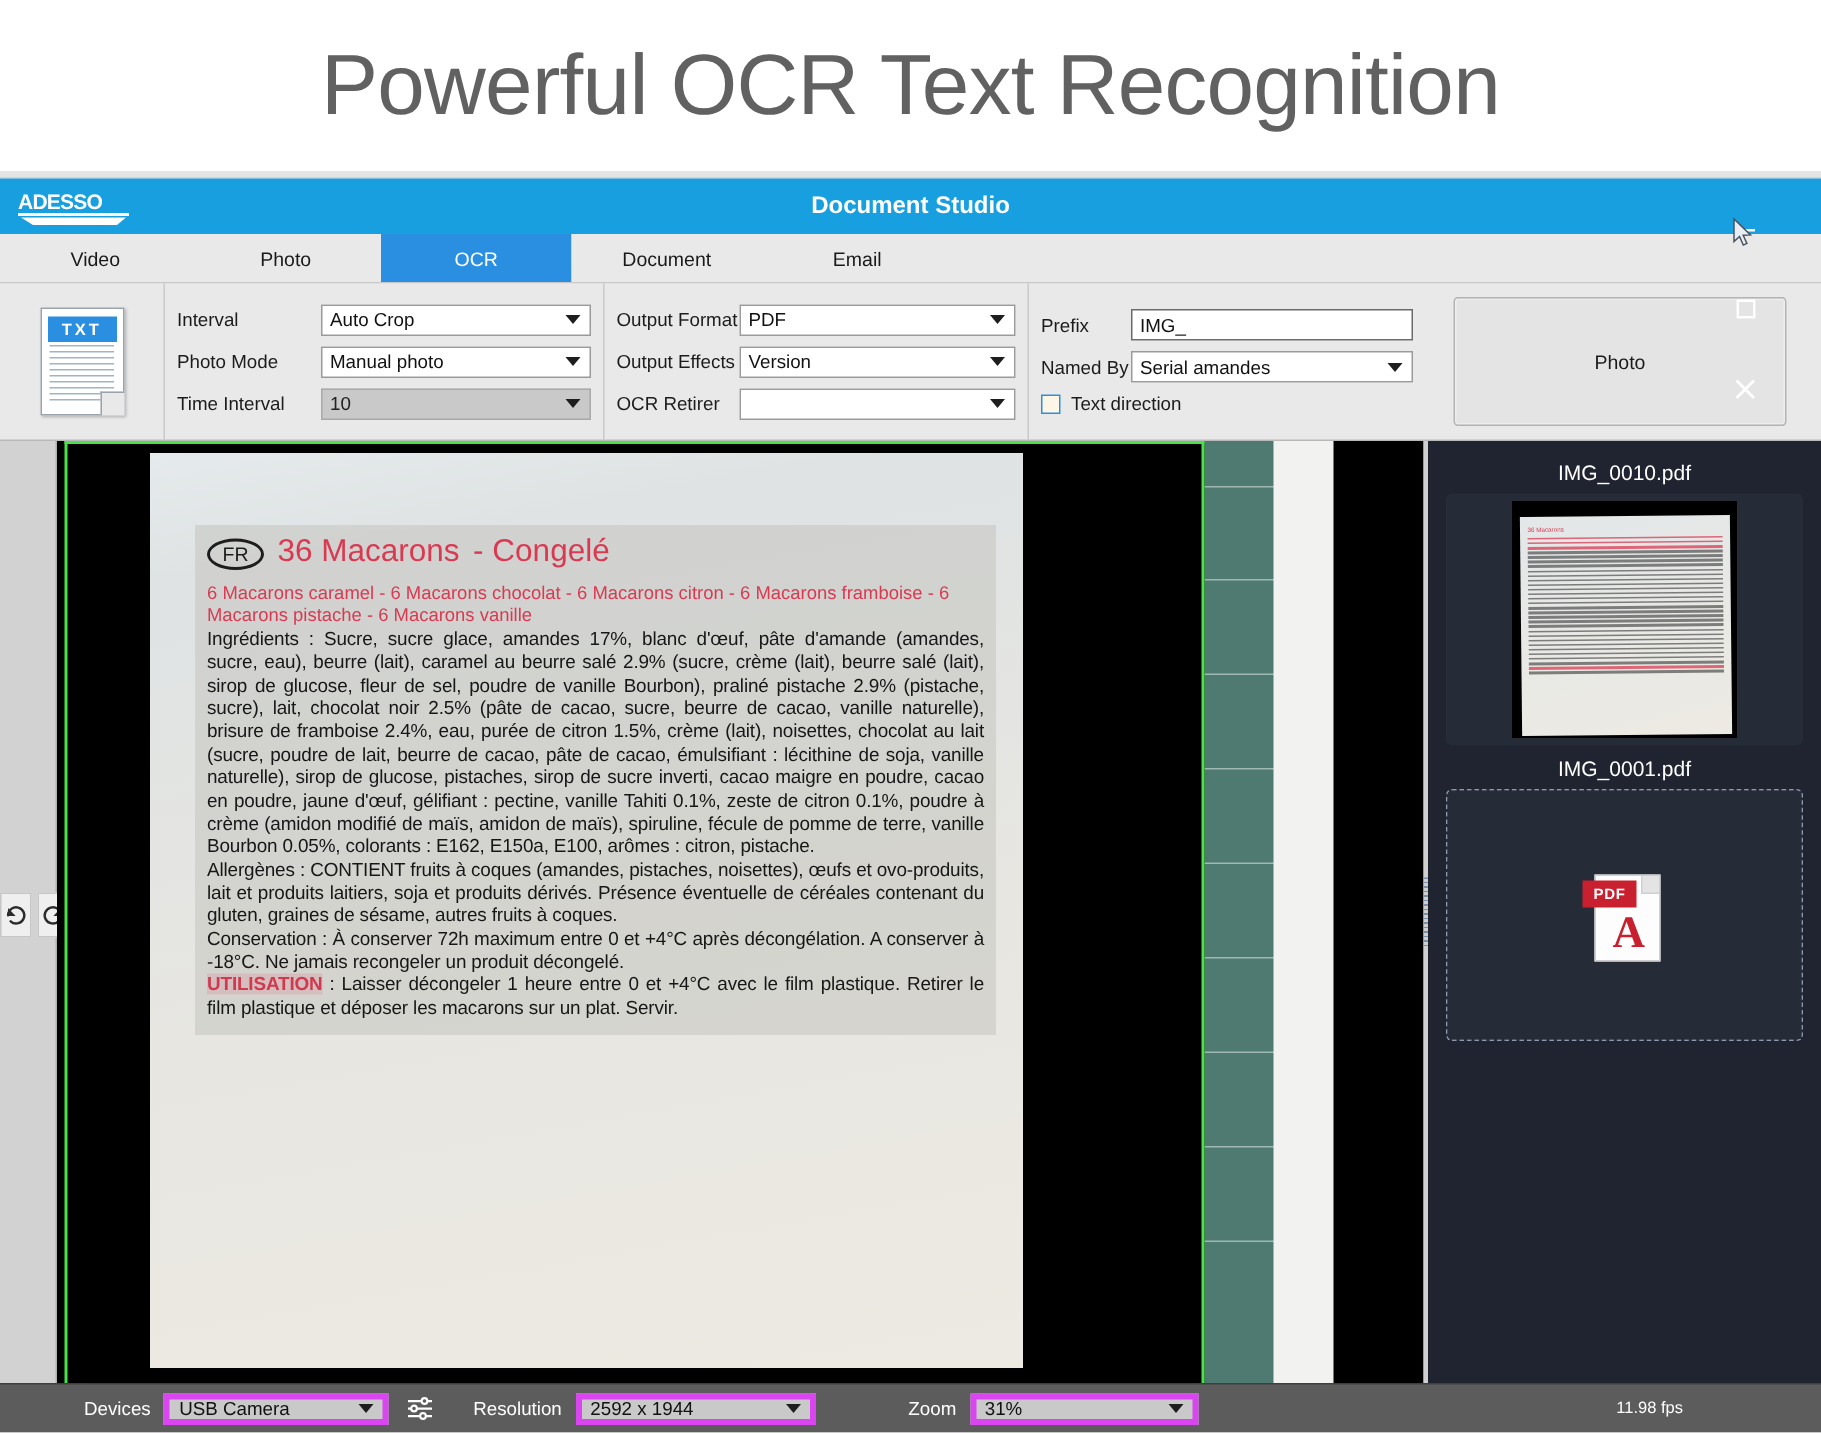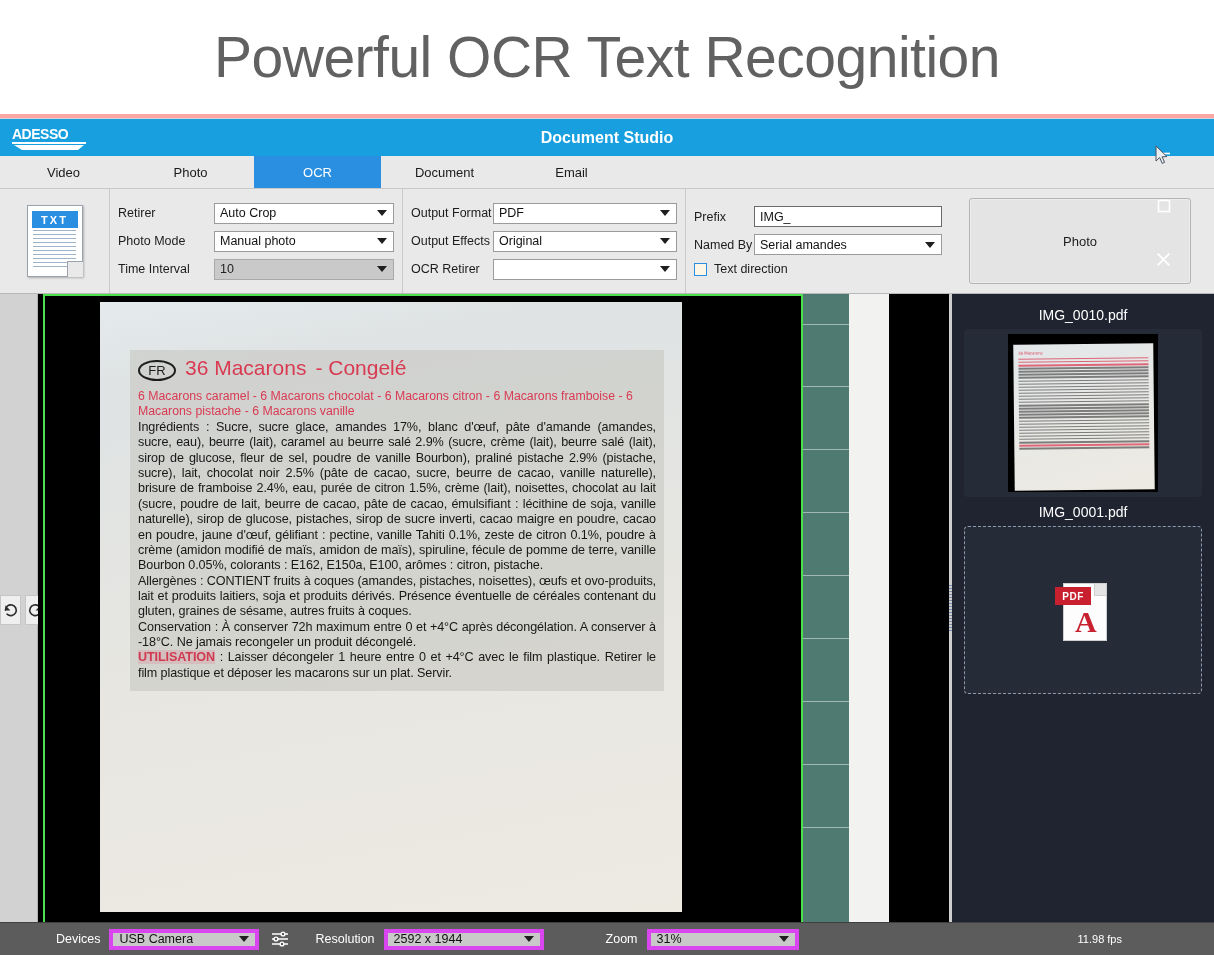--- a/index.html
+++ b/index.html
@@ -2,21 +2,21 @@
 <html><head>
 <meta charset="utf-8">
 <style>
   * { box-sizing: border-box; margin: 0; padding: 0; }
   html, body {
     width: 1214px; height: 955px;
     background: #ffffff;
     font-family: "Liberation Sans", sans-serif;
     overflow: hidden;
   }
-  .page { position: relative; width: 1214px; height: 955px; background: #fca5a5; }
+  .page { position: relative; width: 1214px; height: 955px; background: #e5e5e5; }
 
   
   .hero {
     height: 114px;
     display: flex; align-items: center; justify-content: center;
     background: #ffffff;
   }
   .hero-title {
     font-size: 57px;
     font-weight: 400;
@@ -395,21 +395,21 @@
               <i></i>
               <i></i>
           </div>
           <div class="fold"></div>
         </div>
       </div>
 
       <div class="seg">
         <div class="rows">
           <div class="row">
-            <span class="lbl" style="width:96px">Retirer</span>
+            <span class="lbl" style="width:96px">Interval</span>
             <span class="ctrl-select" style="width:180px">
               <span>Auto Crop</span>
               <i class="caret"></i>
             </span>
           </div>
           <div class="row">
             <span class="lbl" style="width:96px">Photo Mode</span>
             <span class="ctrl-select" style="width:180px">
               <span>Manual photo</span>
               <i class="caret"></i>
@@ -430,21 +430,21 @@
           <div class="row">
             <span class="lbl" style="width:82px">Output Format</span>
             <span class="ctrl-select" style="width:184px">
               <span>PDF</span>
               <i class="caret"></i>
             </span>
           </div>
           <div class="row">
             <span class="lbl" style="width:82px">Output Effects</span>
             <span class="ctrl-select" style="width:184px">
-              <span>Original</span>
+              <span>Version</span>
               <i class="caret"></i>
             </span>
           </div>
           <div class="row">
             <span class="lbl" style="width:82px">OCR Retirer</span>
             <span class="ctrl-select" style="width:184px">
               <span></span>
               <i class="caret"></i>
             </span>
           </div>

